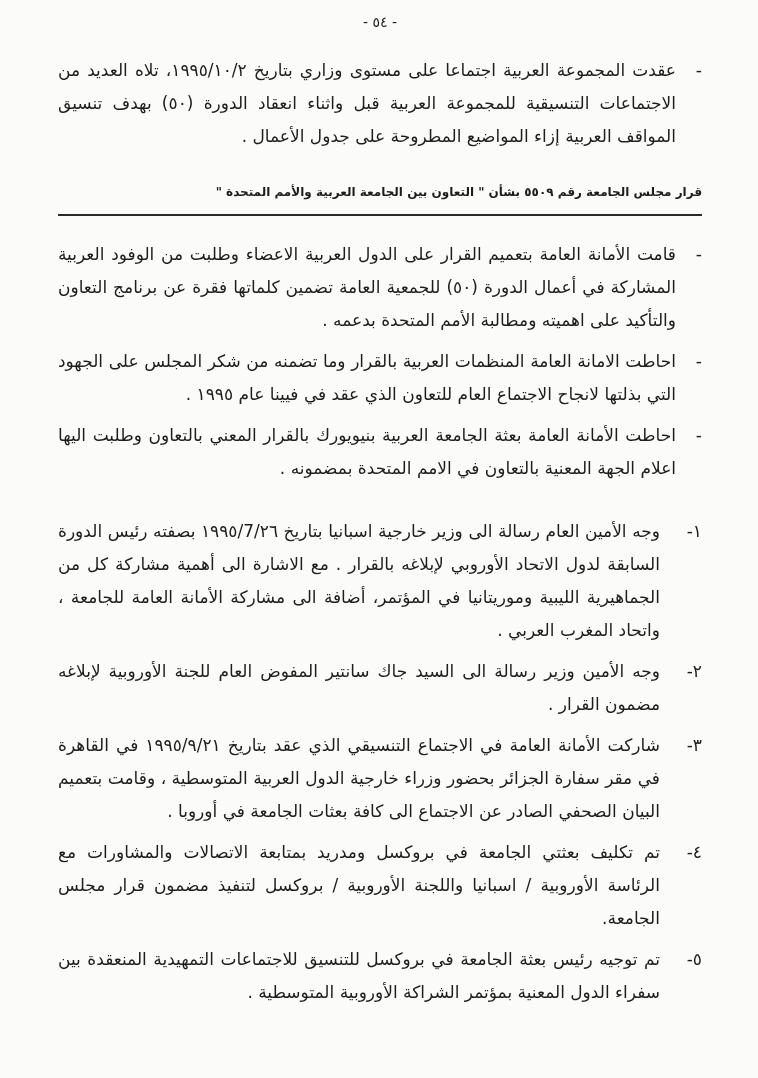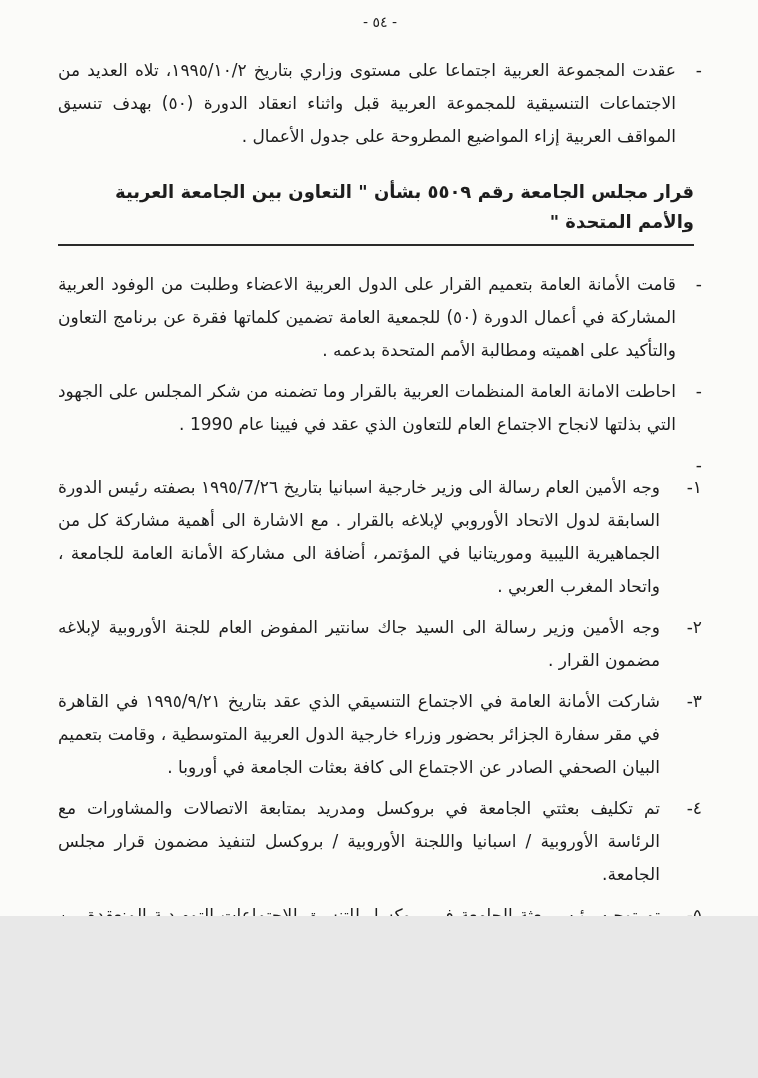--- a/index.html
+++ b/index.html
@@ -3,21 +3,21 @@
 <meta charset="utf-8">
 <style>
   html, body {
     margin: 0;
     padding: 0;
     background: #e8e8e8;
   }
   .page {
     position: relative;
     width: 758px;
-    height: 916px;
+    height: 1078px;
     margin: 0 auto;
     background: #fbfbf9;
     color: #1d1d1d;
     overflow: hidden;
     box-sizing: border-box;
     padding: 14px 56px 0 58px;
     font-family: "DejaVu Sans", sans-serif;
     font-size: 17px;
     direction: rtl;
   }
@@ -41,25 +41,25 @@
     top: 0;
     white-space: nowrap;
   }
   .dash-item { padding-right: 26px; }
   .numbered-item { padding-right: 42px; }
   .intro { margin-bottom: 24px; }
   .heading {
     direction: rtl;
     text-align: right;
     font-weight: bold;
-    font-size: 18px;
+    font-size: 12px;
     line-height: 30px;
     border-bottom: 2px solid #2a2a2a;
     padding-bottom: 7px;
-    margin: 0 8px 22px 0;
+    margin: 0 0 22px 0;
   }
   .section-5509 { margin-bottom: 30px; }
   .heading-2 { margin-bottom: 10px; }
   b { font-weight: normal; }
 </style>
 </head>
 <body>
 
 <div class="page">
 
@@ -74,24 +74,25 @@
     <span>قرار مجلس الجامعة رقم ٥٥٠٩ بشأن " التعاون بين الجامعة العربية والأمم المتحدة "</span>
   </h2>
 
   <div class="section-5509">
     <div class="para dash-item">
       <span class="marker">-</span>
       <span>قامت الأمانة العامة بتعميم القرار على الدول العربية الاعضاء وطلبت من الوفود العربية المشاركة في أعمال الدورة (٥٠) للجمعية العامة تضمين كلماتها فقرة عن برنامج التعاون والتأكيد على اهميته ومطالبة الأمم المتحدة بدعمه .</span>
     </div>
     <div class="para dash-item">
       <span class="marker">-</span>
-      <span>احاطت الامانة العامة المنظمات العربية بالقرار وما تضمنه من شكر المجلس على الجهود التي بذلتها لانجاح الاجتماع العام للتعاون الذي عقد في فيينا عام 1990 .</span>
+      <span>احاطت الامانة العامة المنظمات العربية بالقرار وما تضمنه من شكر المجلس على الجهود التي بذلتها لانجاح الاجتماع العام للتعاون الذي عقد في فيينا عام ١٩٩٥ .</span>
     </div>
     <div class="para dash-item">
       <span class="marker">-</span>
+      <span>احاطت الأمانة العامة بعثة الجامعة العربية بنيويورك بالقرار المعني بالتعاون وطلبت اليها اعلام الجهة المعنية بالتعاون في الامم المتحدة بمضمونه .</span>
     </div>
   </div>
 
 
   <div class="section-5510">
     <div class="para numbered-item">
       <span class="marker">١-</span>
       <span>وجه الأمين العام رسالة الى وزير خارجية اسبانيا بتاريخ ١٩٩٥/7/٢٦ بصفته رئيس الدورة السابقة لدول الاتحاد الأوروبي لإبلاغه بالقرار . مع الاشارة الى أهمية مشاركة كل من الجماهيرية الليبية وموريتانيا في المؤتمر، أضافة الى مشاركة الأمانة العامة للجامعة ، واتحاد المغرب العربي .</span>
     </div>
     <div class="para numbered-item">

